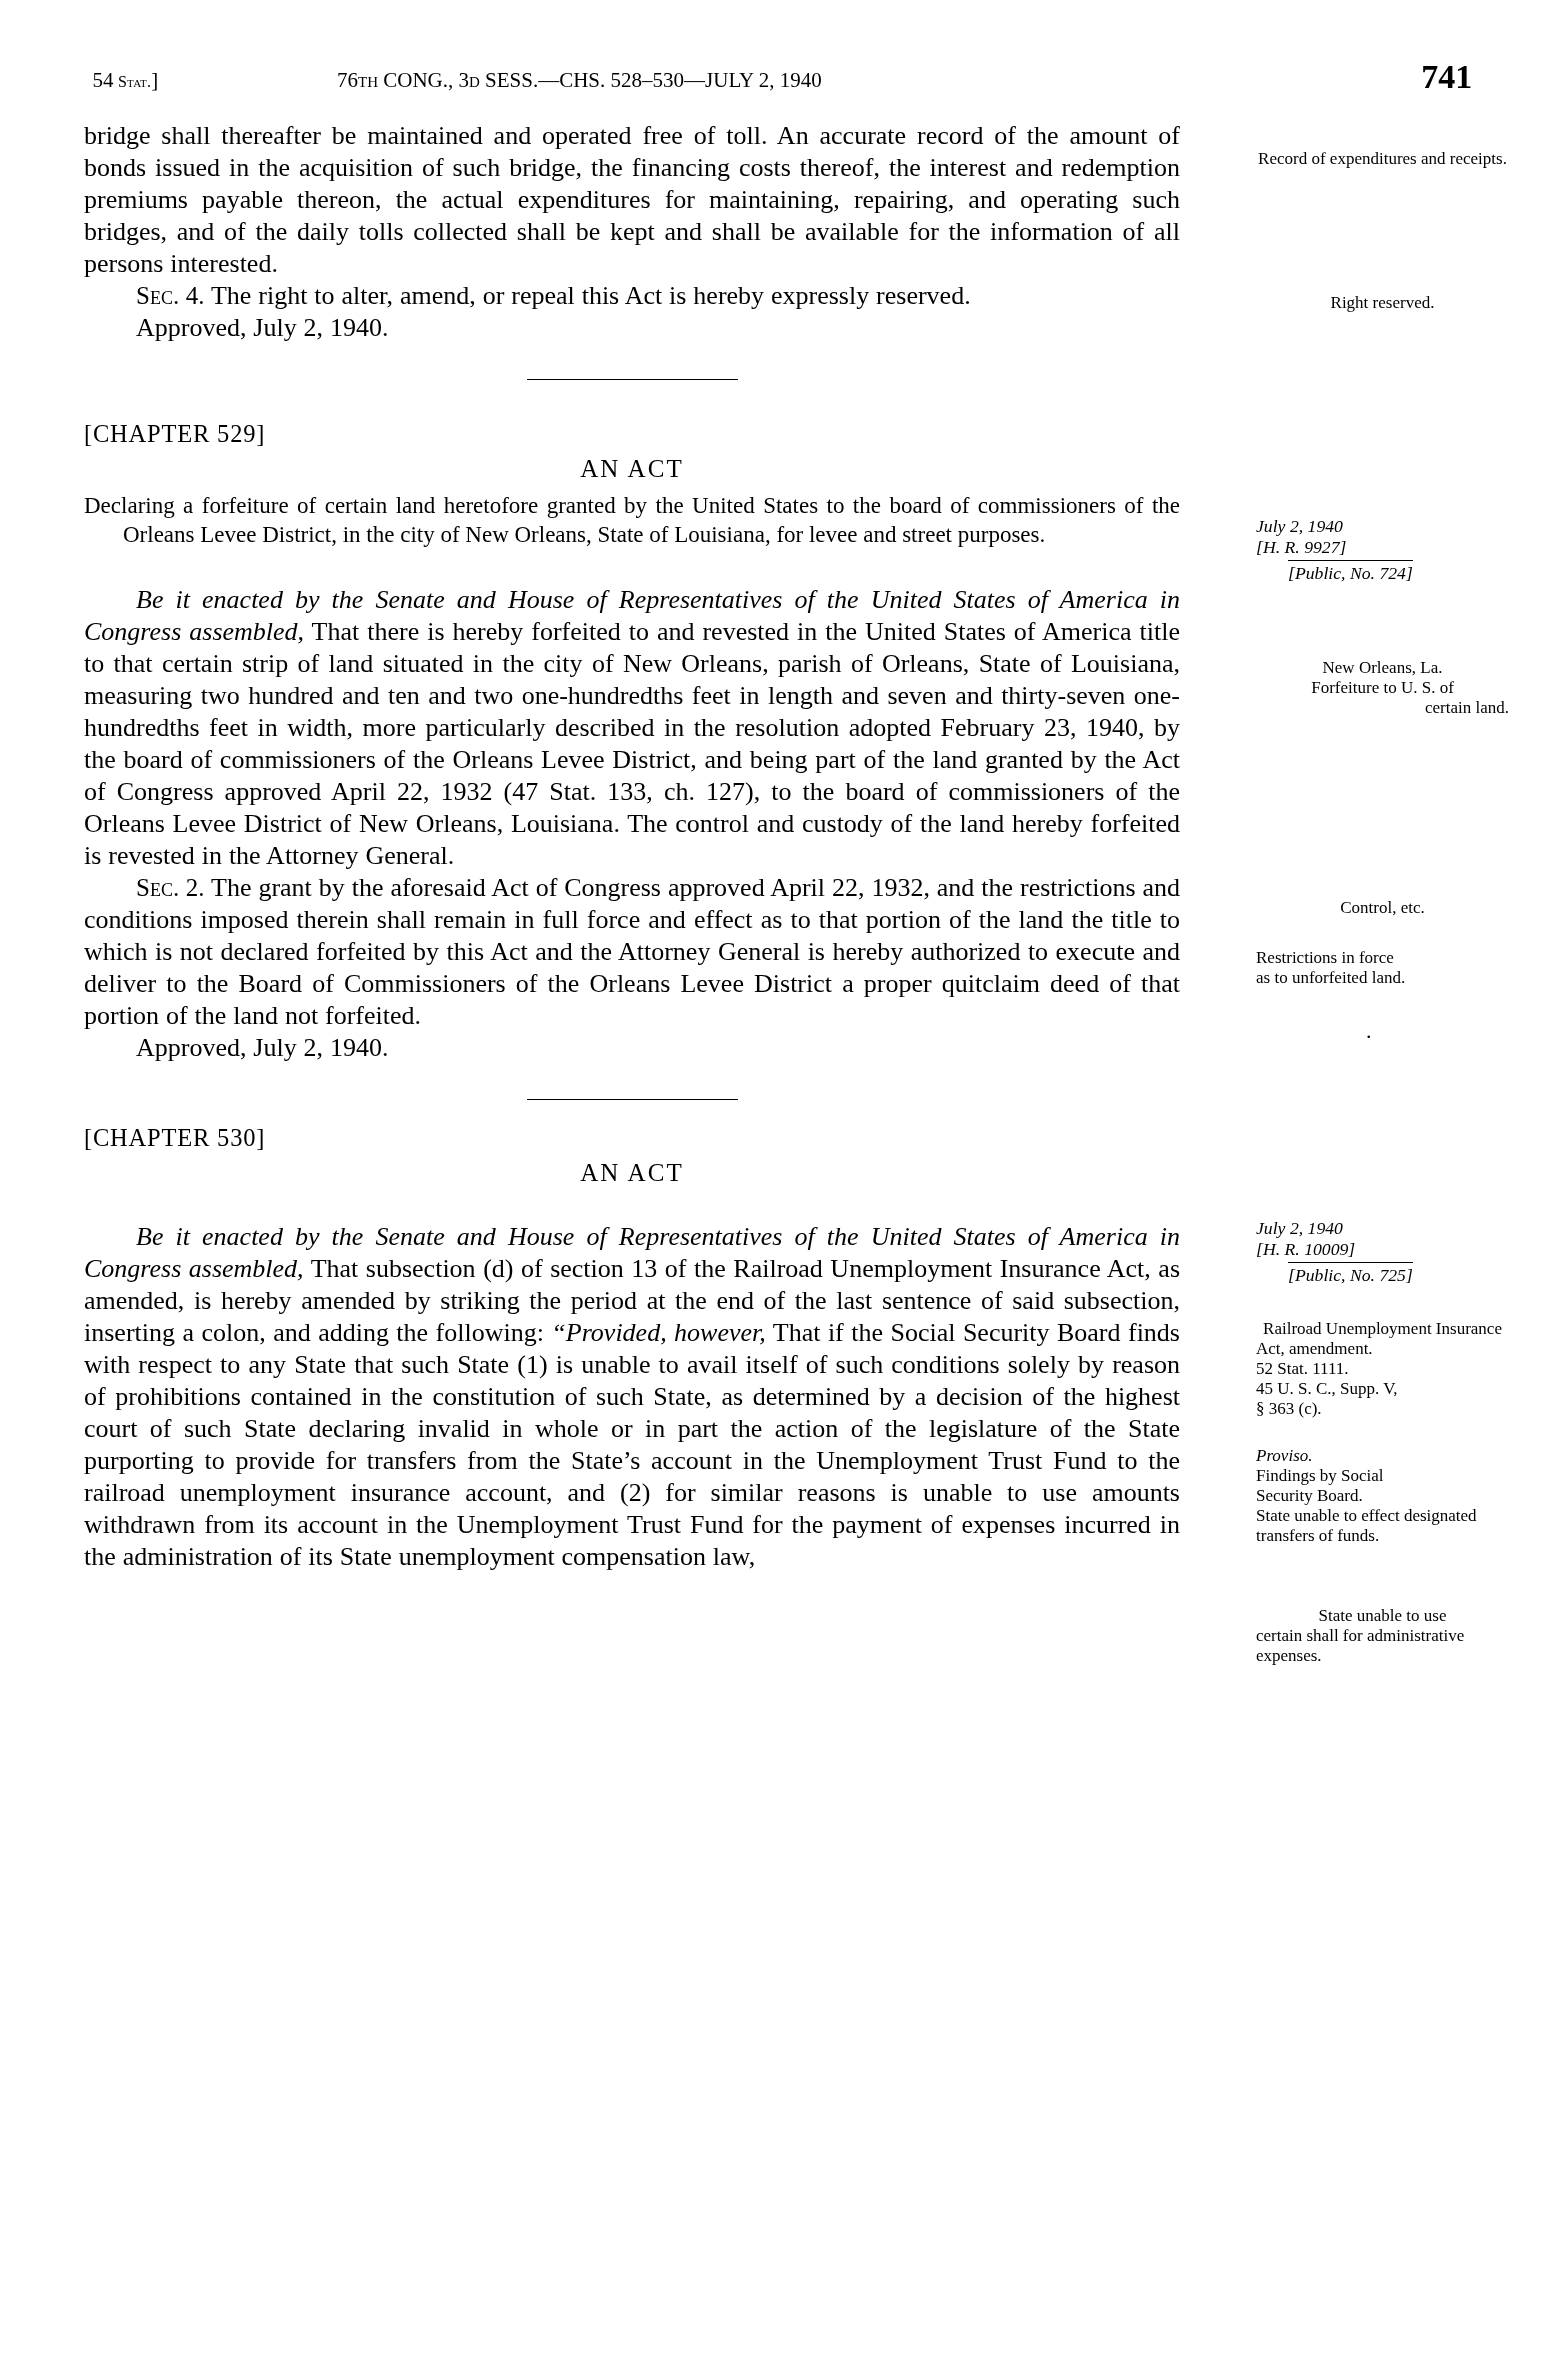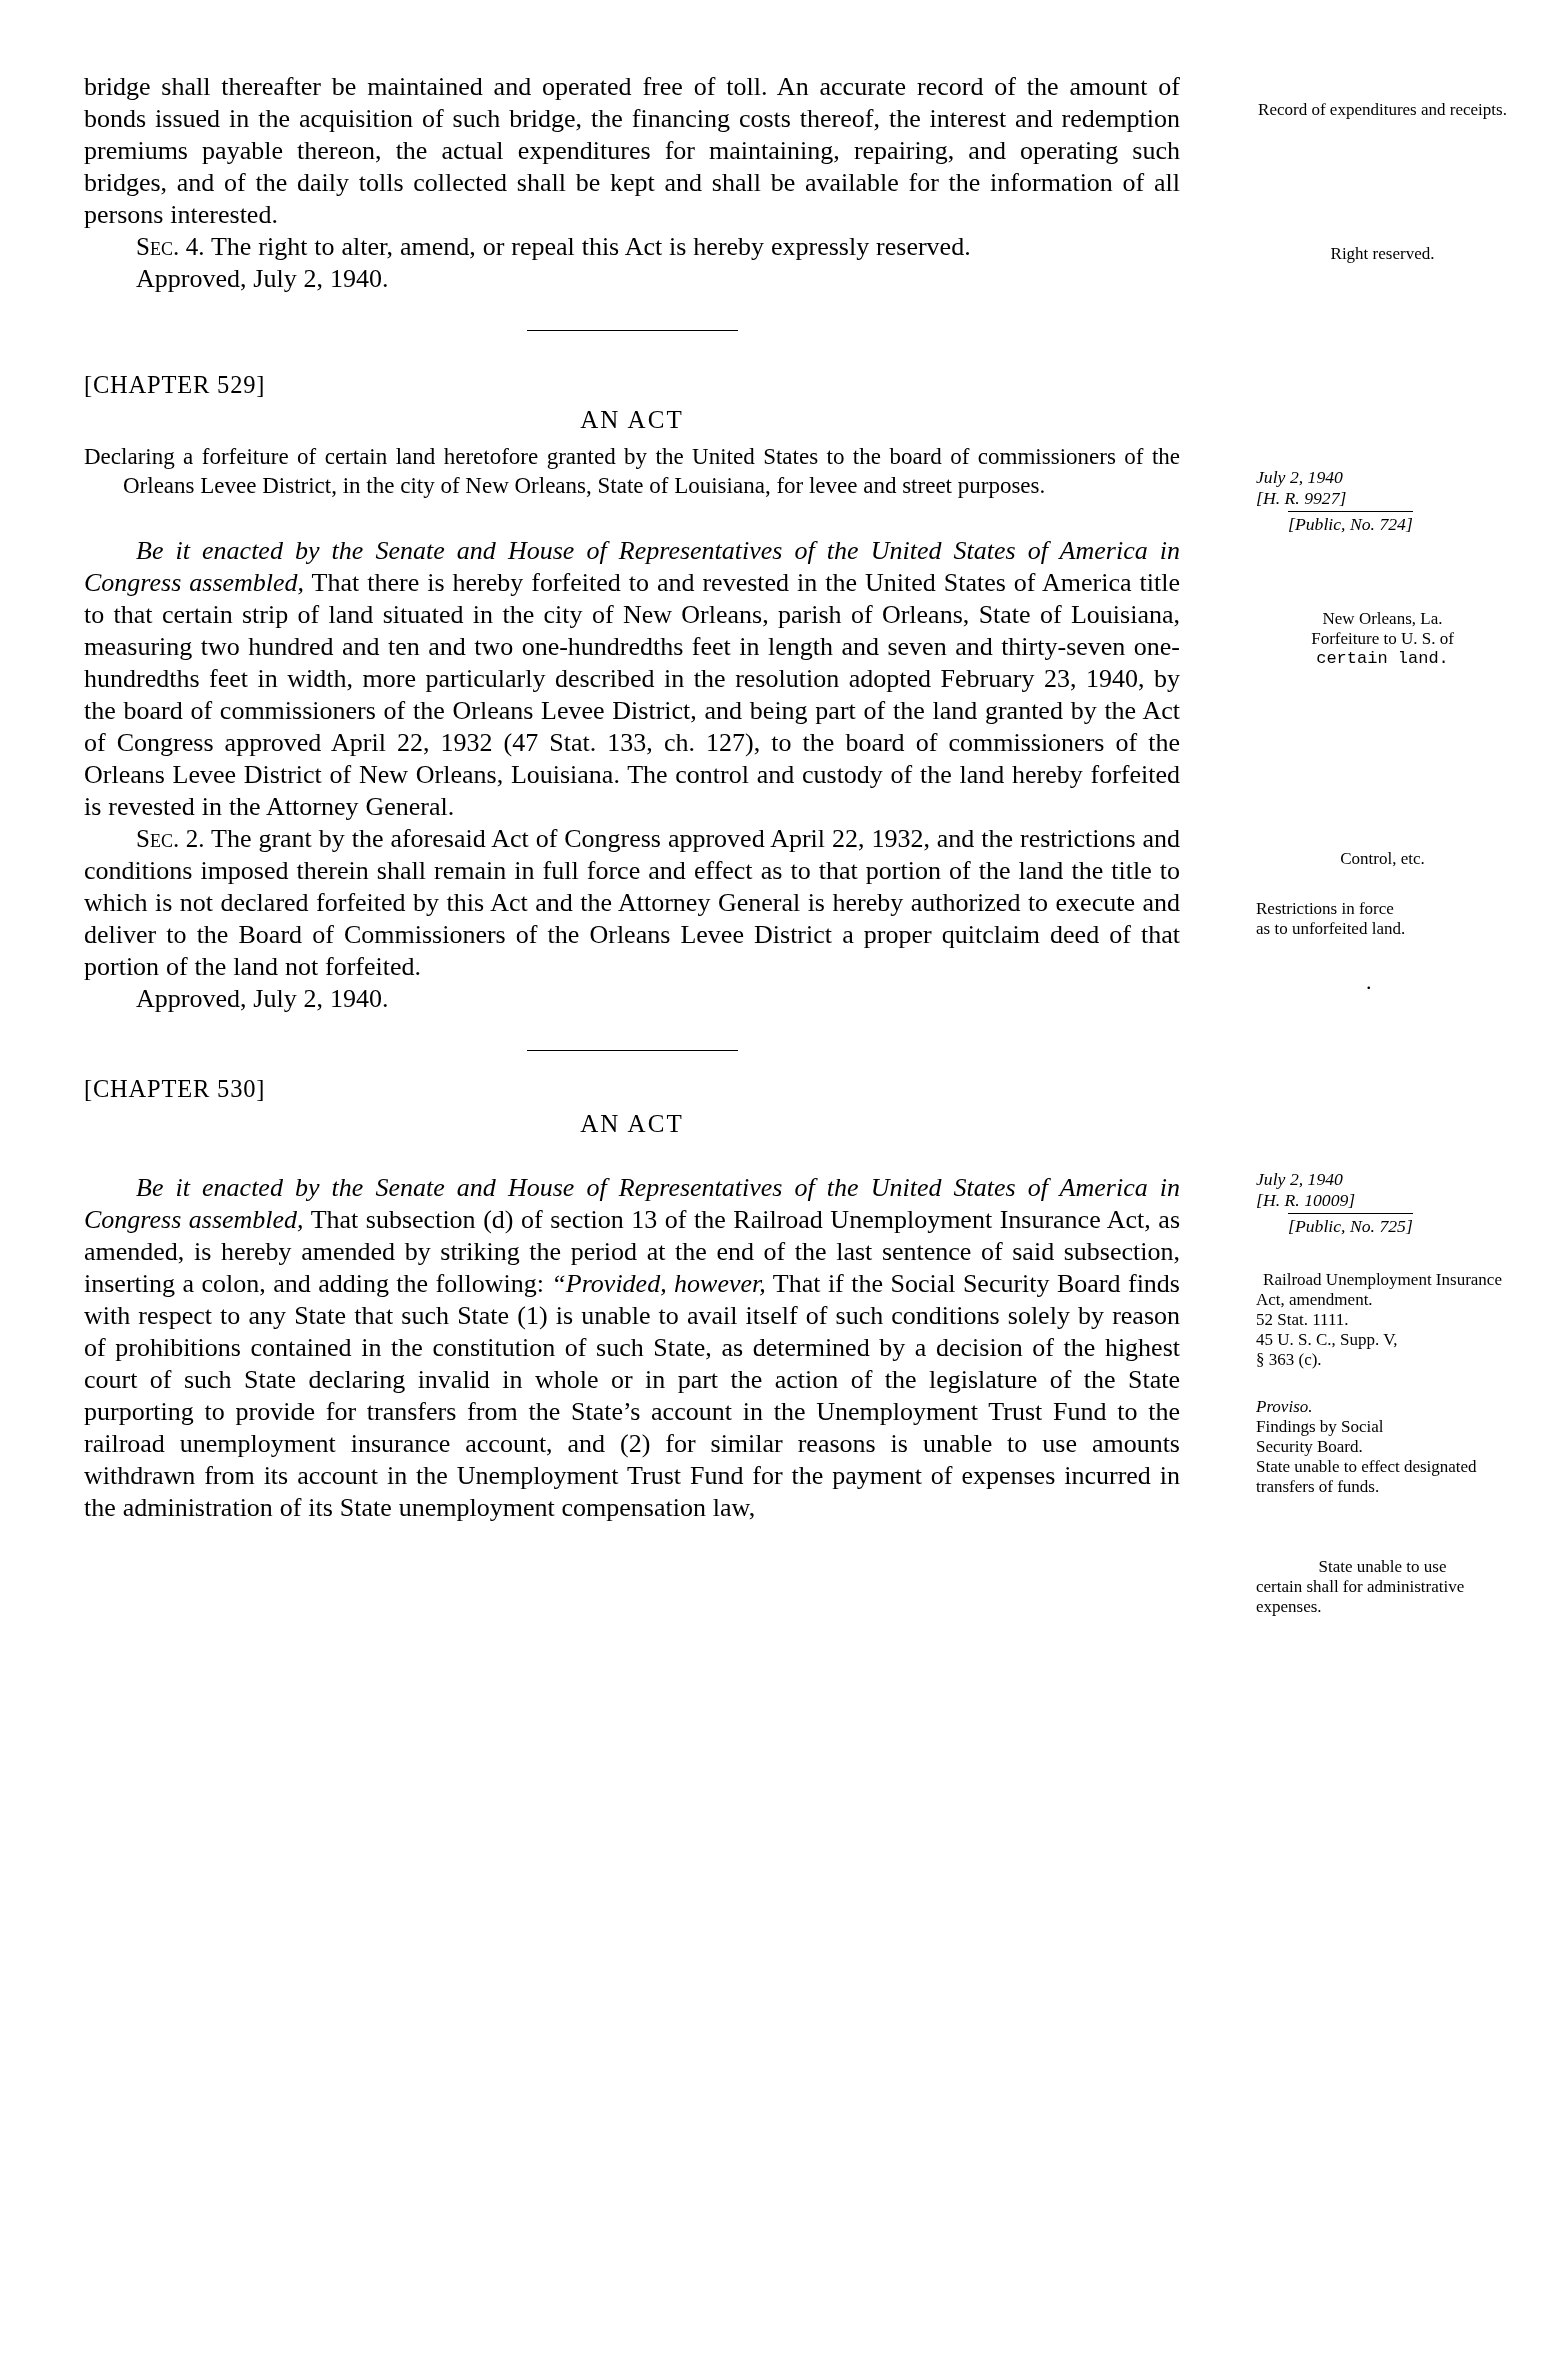--- a/index.html
+++ b/index.html
@@ -157,20 +157,29 @@
   .dot {
     position: absolute;
     font-size: 22px;
   }
 </style>
 </head>
 <body>
 
 <div class="page">
 
+  <div class="runhead">
+    <div class="runhead-left">
+      <span>54</span><span class="sc" style="font-variant:small-caps;"> <span>Stat.</span></span><span>]</span>
+    </div>
+    <div class="runhead-center">
+      <span style="font-variant:small-caps;">76th CONG., 3d SESS.—CHS. 528–530—JULY 2, 1940</span>
+    </div>
+    <div class="runhead-right">741</div>
+  </div>
 
   <div class="body-area">
 
     <div class="maincol">
 
       <p class="txt">bridge shall thereafter be maintained and operated free of toll. An accurate record of the amount of bonds issued in the acquisition of such bridge, the financing costs thereof, the interest and redemption premiums payable thereon, the actual expenditures for maintaining, repairing, and operating such bridges, and of the daily tolls collected shall be kept and shall be available for the information of all persons interested.</p>
 
       <p class="txt indent"><span class="smallcaps">Sec. 4.</span><span> The right to alter, amend, or repeal this Act is hereby expressly reserved.</span></p>
 
       <p class="txt indent">Approved, July 2, 1940.</p>
@@ -208,21 +217,21 @@
 
       <div class="sidenote bill-block" style="top:396px;">
         <span class="sn-line">July 2, 1940</span>
         <span class="sn-line">[H. R. 9927]</span>
         <span class="pub">[Public, No. 724]</span>
       </div>
 
       <div class="sidenote" style="top:538px;">
         <span class="sn-line">New Orleans, La.</span>
         <span class="sn-line">Forfeiture to U. S. of</span>
-        <span class="sn-line" style="display:block;text-align:center;font-family:Liberation Mono, monospace;">certain land.</span>
+        <span class="sn-line" style="display:block;text-align:right;">certain land.</span>
       </div>
 
       <div class="sidenote" style="top:778px;">
         <span class="sn-line">Control, etc.</span>
       </div>
 
       <div class="sidenote left" style="top:828px;">
         <span class="sn-line">Restrictions in force</span>
         <span class="sn-line">as to unforfeited land.</span>
       </div>

